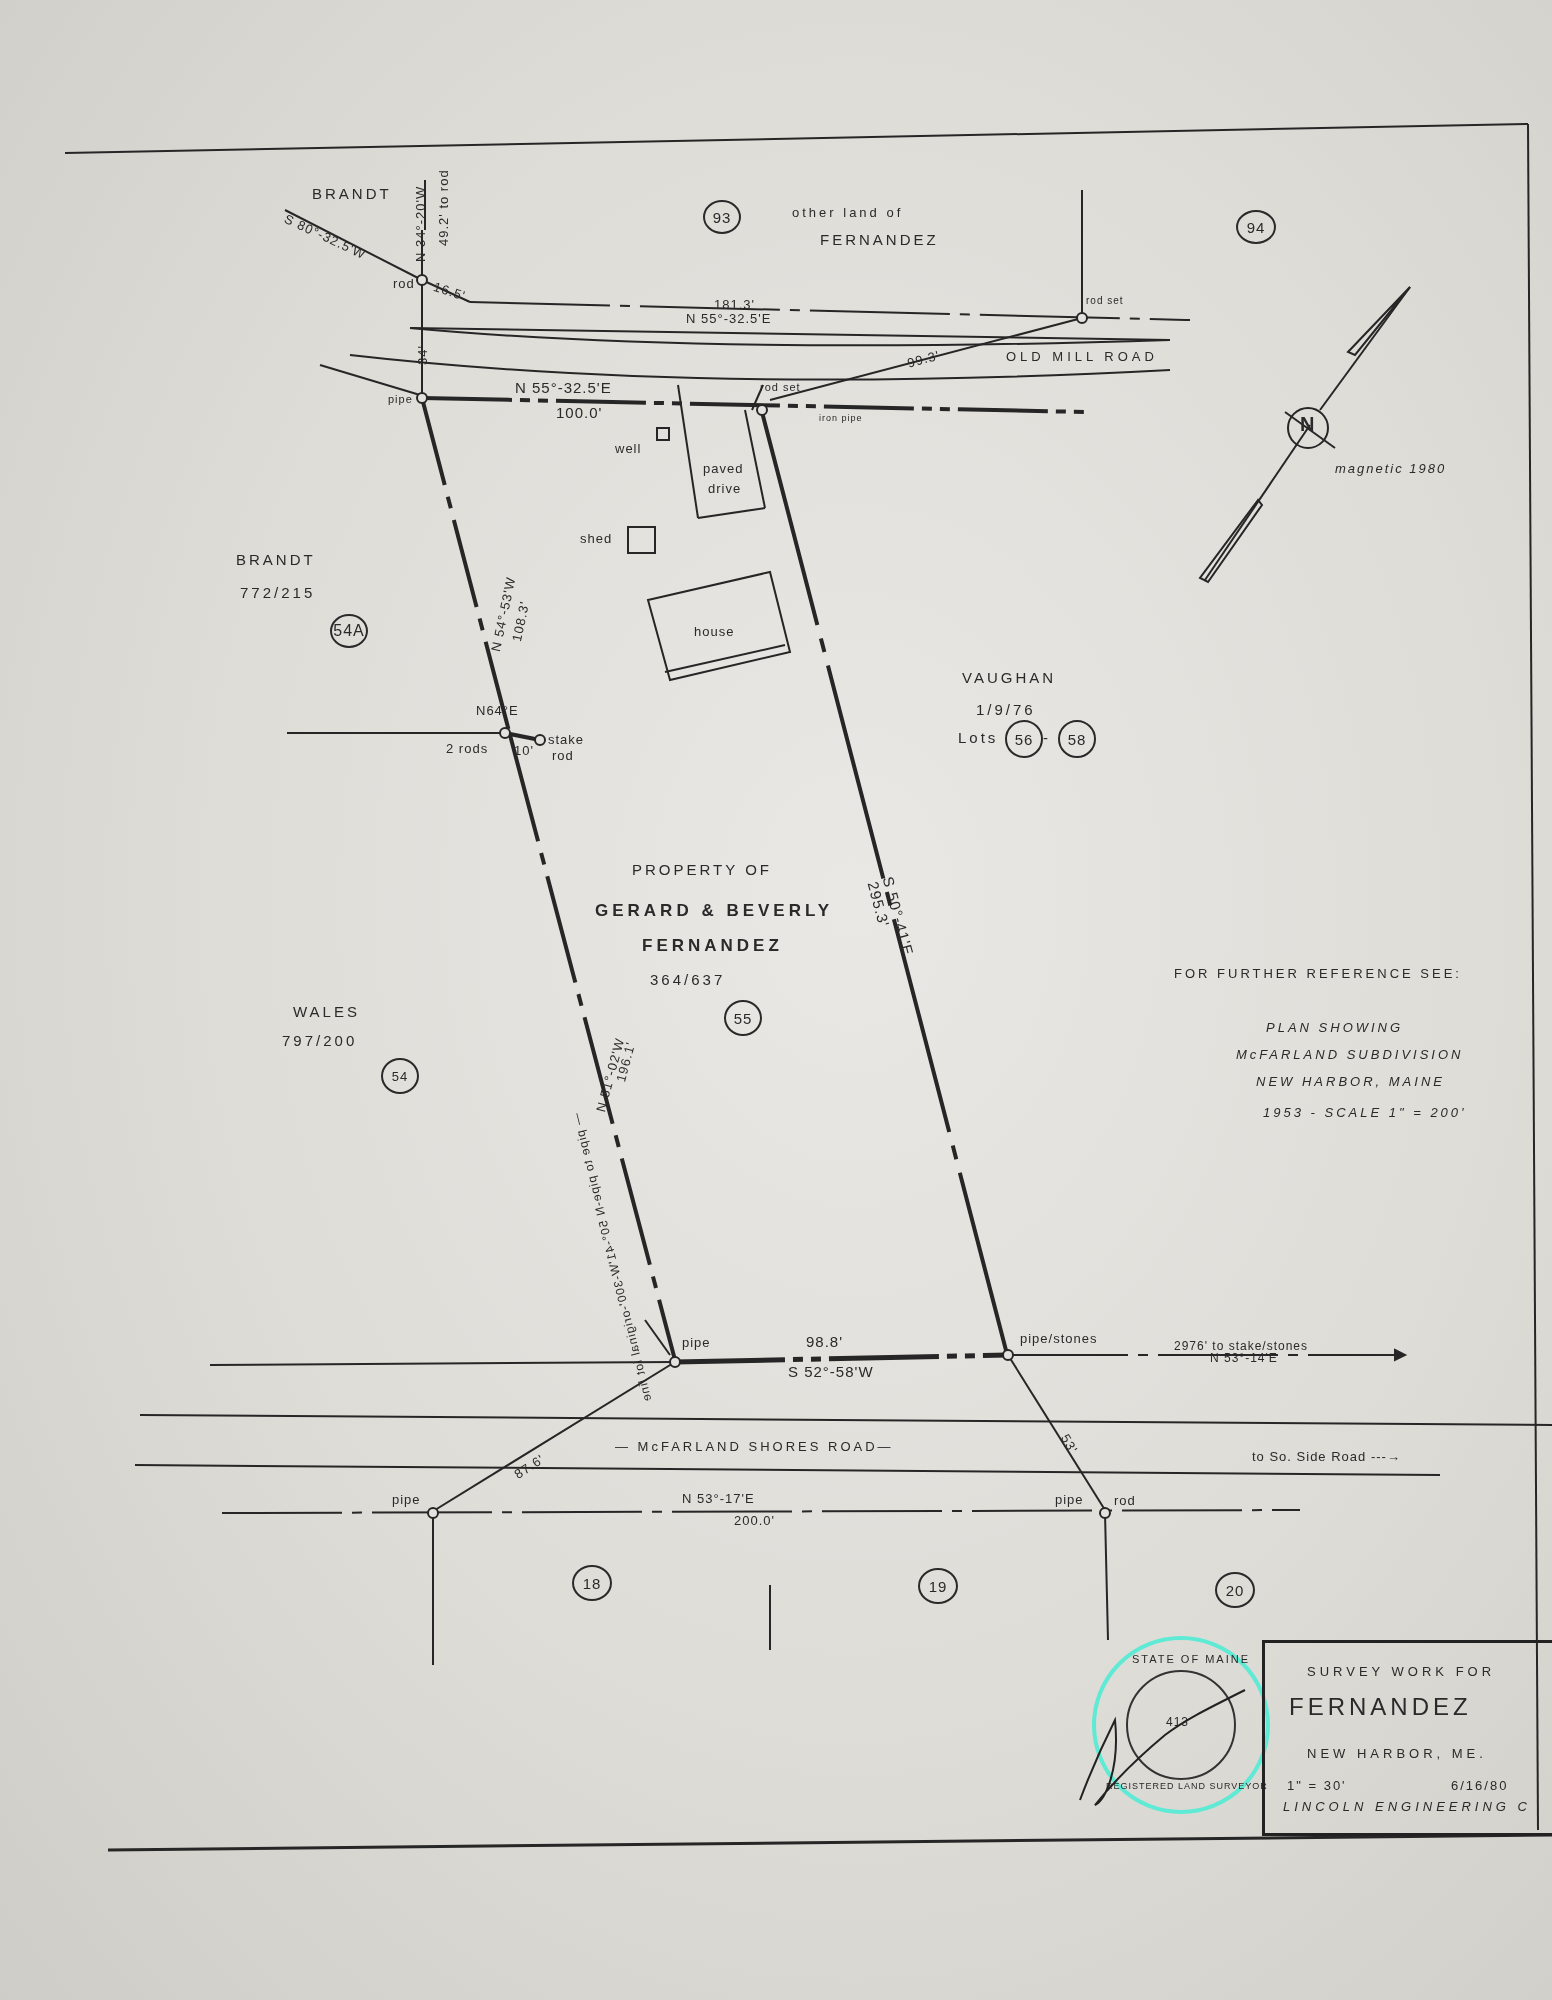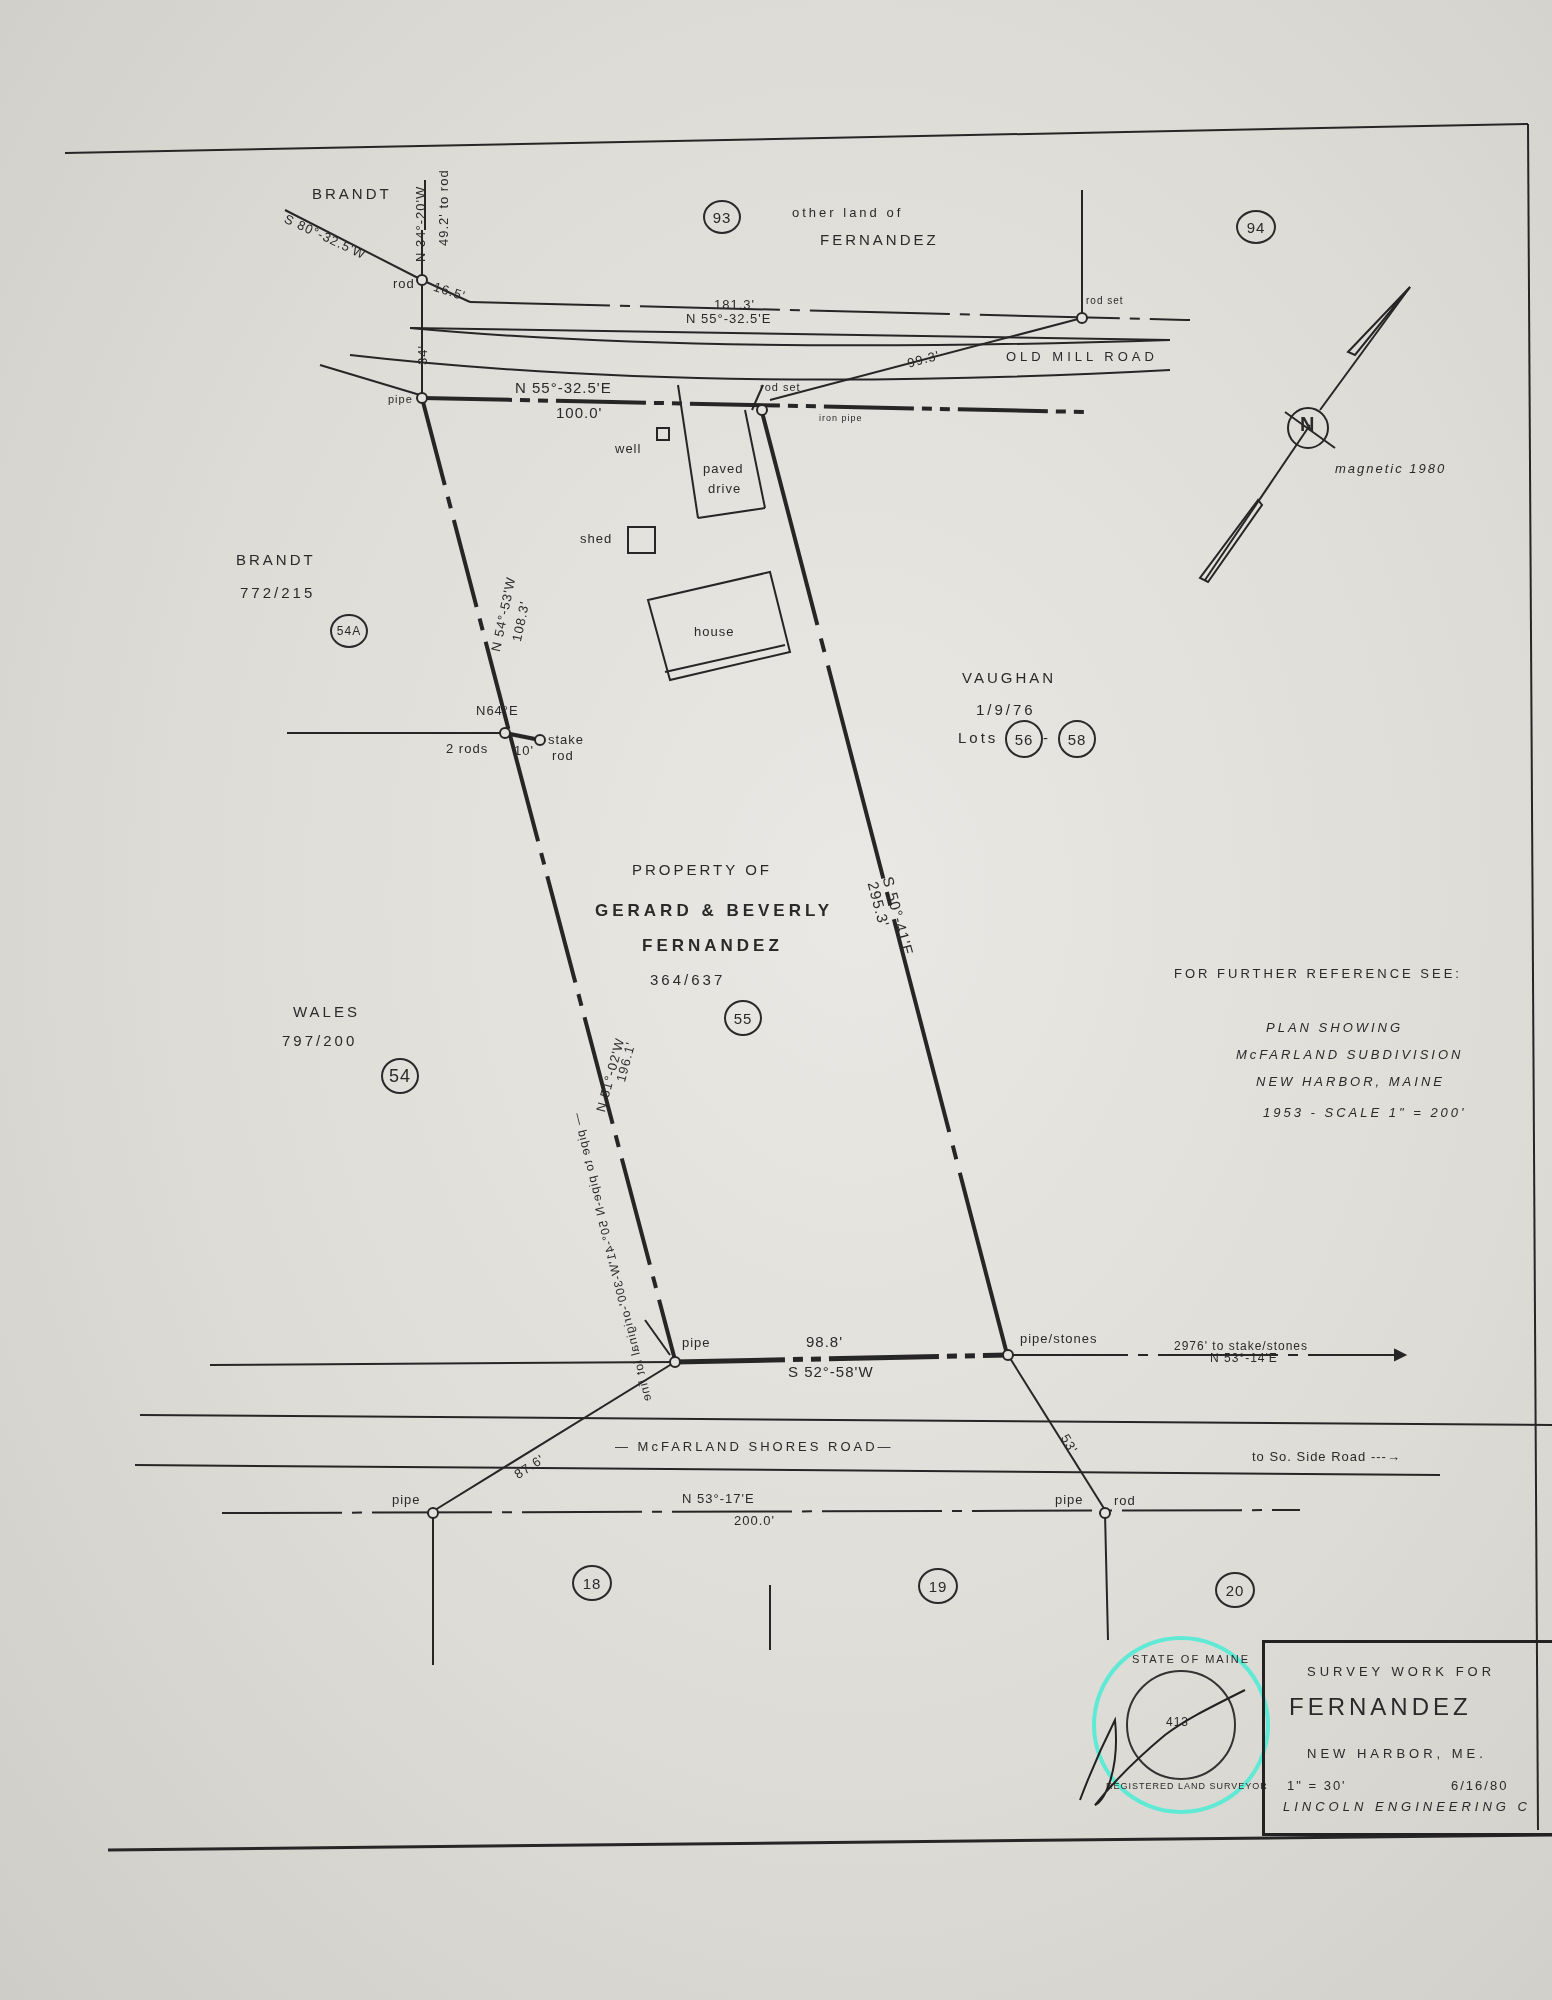--- a/index.html
+++ b/index.html
@@ -106,32 +106,32 @@
 </svg>
 
 <div class="lbl" style="left:312px;top:186px;">BRANDT</div>
 <div class="circ" style="left:703px;top:200px;width:34px;height:30px;">93</div>
 <div class="lbl sm" style="left:792px;top:206px;letter-spacing:3px;">other land of</div>
 <div class="lbl" style="left:820px;top:232px;">FERNANDEZ</div>
 <div class="circ" style="left:1236px;top:210px;width:36px;height:30px;">94</div>
 
 <div class="lbl" style="left:236px;top:552px;">BRANDT</div>
 <div class="lbl" style="left:240px;top:585px;">772/215</div>
-<div class="circ" style="left:330px;top:614px;width:34px;height:30px;font-size:12px;">54A</div>
+<div class="circ" style="left:330px;top:614px;width:34px;height:30px;font-size:16px;">54A</div>
 
 <div class="lbl" style="left:962px;top:670px;">VAUGHAN</div>
 <div class="lbl" style="left:976px;top:702px;">1/9/76</div>
 <div class="lbl" style="left:958px;top:730px;">Lots</div>
 <div class="circ" style="left:1005px;top:720px;width:34px;height:34px;">56</div>
 <div class="lbl" style="left:1043px;top:730px;">-</div>
 <div class="circ" style="left:1058px;top:720px;width:34px;height:34px;">58</div>
 
 <div class="lbl" style="left:293px;top:1004px;">WALES</div>
 <div class="lbl" style="left:282px;top:1033px;">797/200</div>
-<div class="circ" style="left:381px;top:1058px;width:34px;height:32px;font-size:18px;text-align:center;">54</div>
+<div class="circ" style="left:381px;top:1058px;width:34px;height:32px;font-size:13px;text-align:center;">54</div>
 
 <div class="lbl" style="left:632px;top:862px;">PROPERTY OF</div>
 <div class="lbl big" style="left:595px;top:902px;">GERARD &amp; BEVERLY</div>
 <div class="lbl big" style="left:642px;top:937px;">FERNANDEZ</div>
 <div class="lbl" style="left:650px;top:972px;">364/637</div>
 <div class="circ" style="left:724px;top:1000px;width:34px;height:32px;text-align:right;">55</div>
 
 <div class="lbl sm" style="left:615px;top:442px;">well</div>
 <div class="lbl sm" style="left:703px;top:462px;">paved</div>
 <div class="lbl sm" style="left:708px;top:482px;">drive</div>

